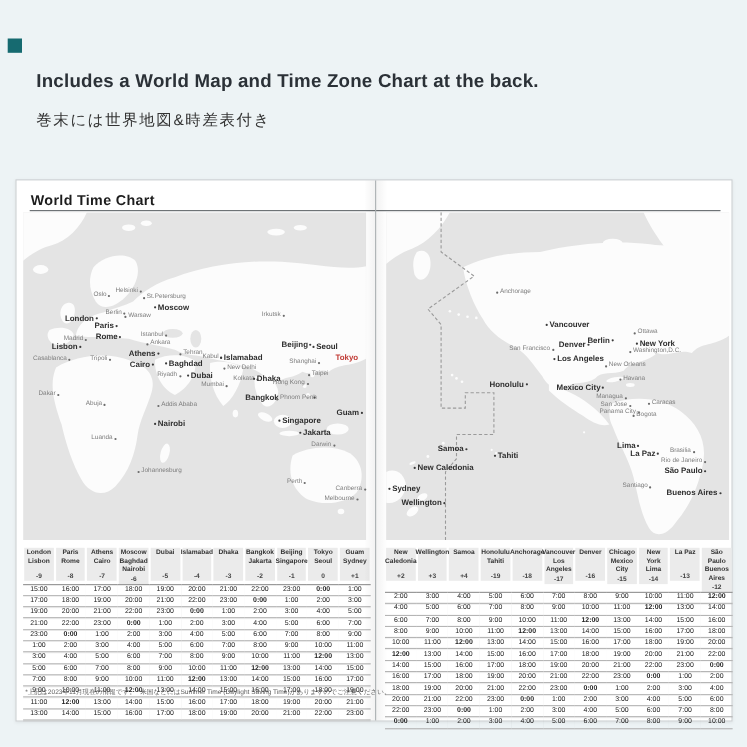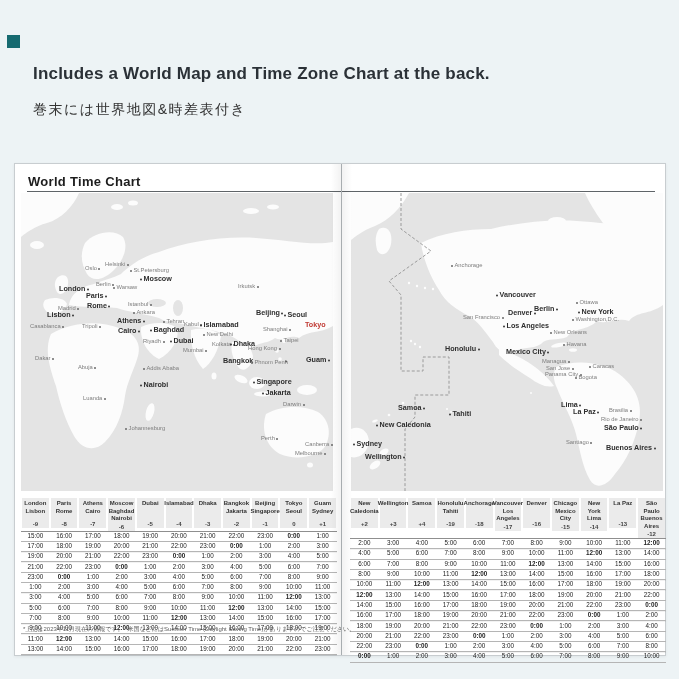--- a/index.html
+++ b/index.html
@@ -234,41 +234,41 @@
         <span class="dot"></span>
       </span>
       <span class="city big" style="left: 202px; top: 168px; gap: 32px;">
         <span class="txt">Bangkok</span>
         <span class="dot"></span>
       </span>
       <span class="city sm" style="left: 230px; top: 170px;">
         <span class="dot"></span>
         <span class="txt">Phnom Penh</span>
       </span>
-      <span class="city big" style="left: 285px; top: 167px;">
+      <span class="city big" style="left: 285px; top: 182px;">
         <span class="txt">Guam</span>
         <span class="dot"></span>
       </span>
       <span class="city sm" style="left: 57px; top: 175px;">
         <span class="txt">Abuja</span>
         <span class="dot"></span>
       </span>
       <span class="city sm" style="left: 122px; top: 176px;">
         <span class="dot"></span>
         <span class="txt">Addis Ababa</span>
       </span>
       <span class="city big" style="left: 119px; top: 192px;">
         <span class="dot"></span>
         <span class="txt">Nairobi</span>
       </span>
       <span class="city big" style="left: 232px; top: 189px;">
         <span class="dot"></span>
         <span class="txt">Singapore</span>
       </span>
-      <span class="city big" style="left: 241px; top: 200px; text-align: center;">
+      <span class="city big" style="left: 251px; top: 200px; text-align: center;">
         <span class="dot"></span>
         <span class="txt">Jakarta</span>
       </span>
       <span class="city sm" style="left: 62px; top: 206px;">
         <span class="txt">Luanda</span>
         <span class="dot"></span>
       </span>
       <span class="city sm" style="left: 262px; top: 212px;">
         <span class="txt">Darwin</span>
         <span class="dot"></span>

